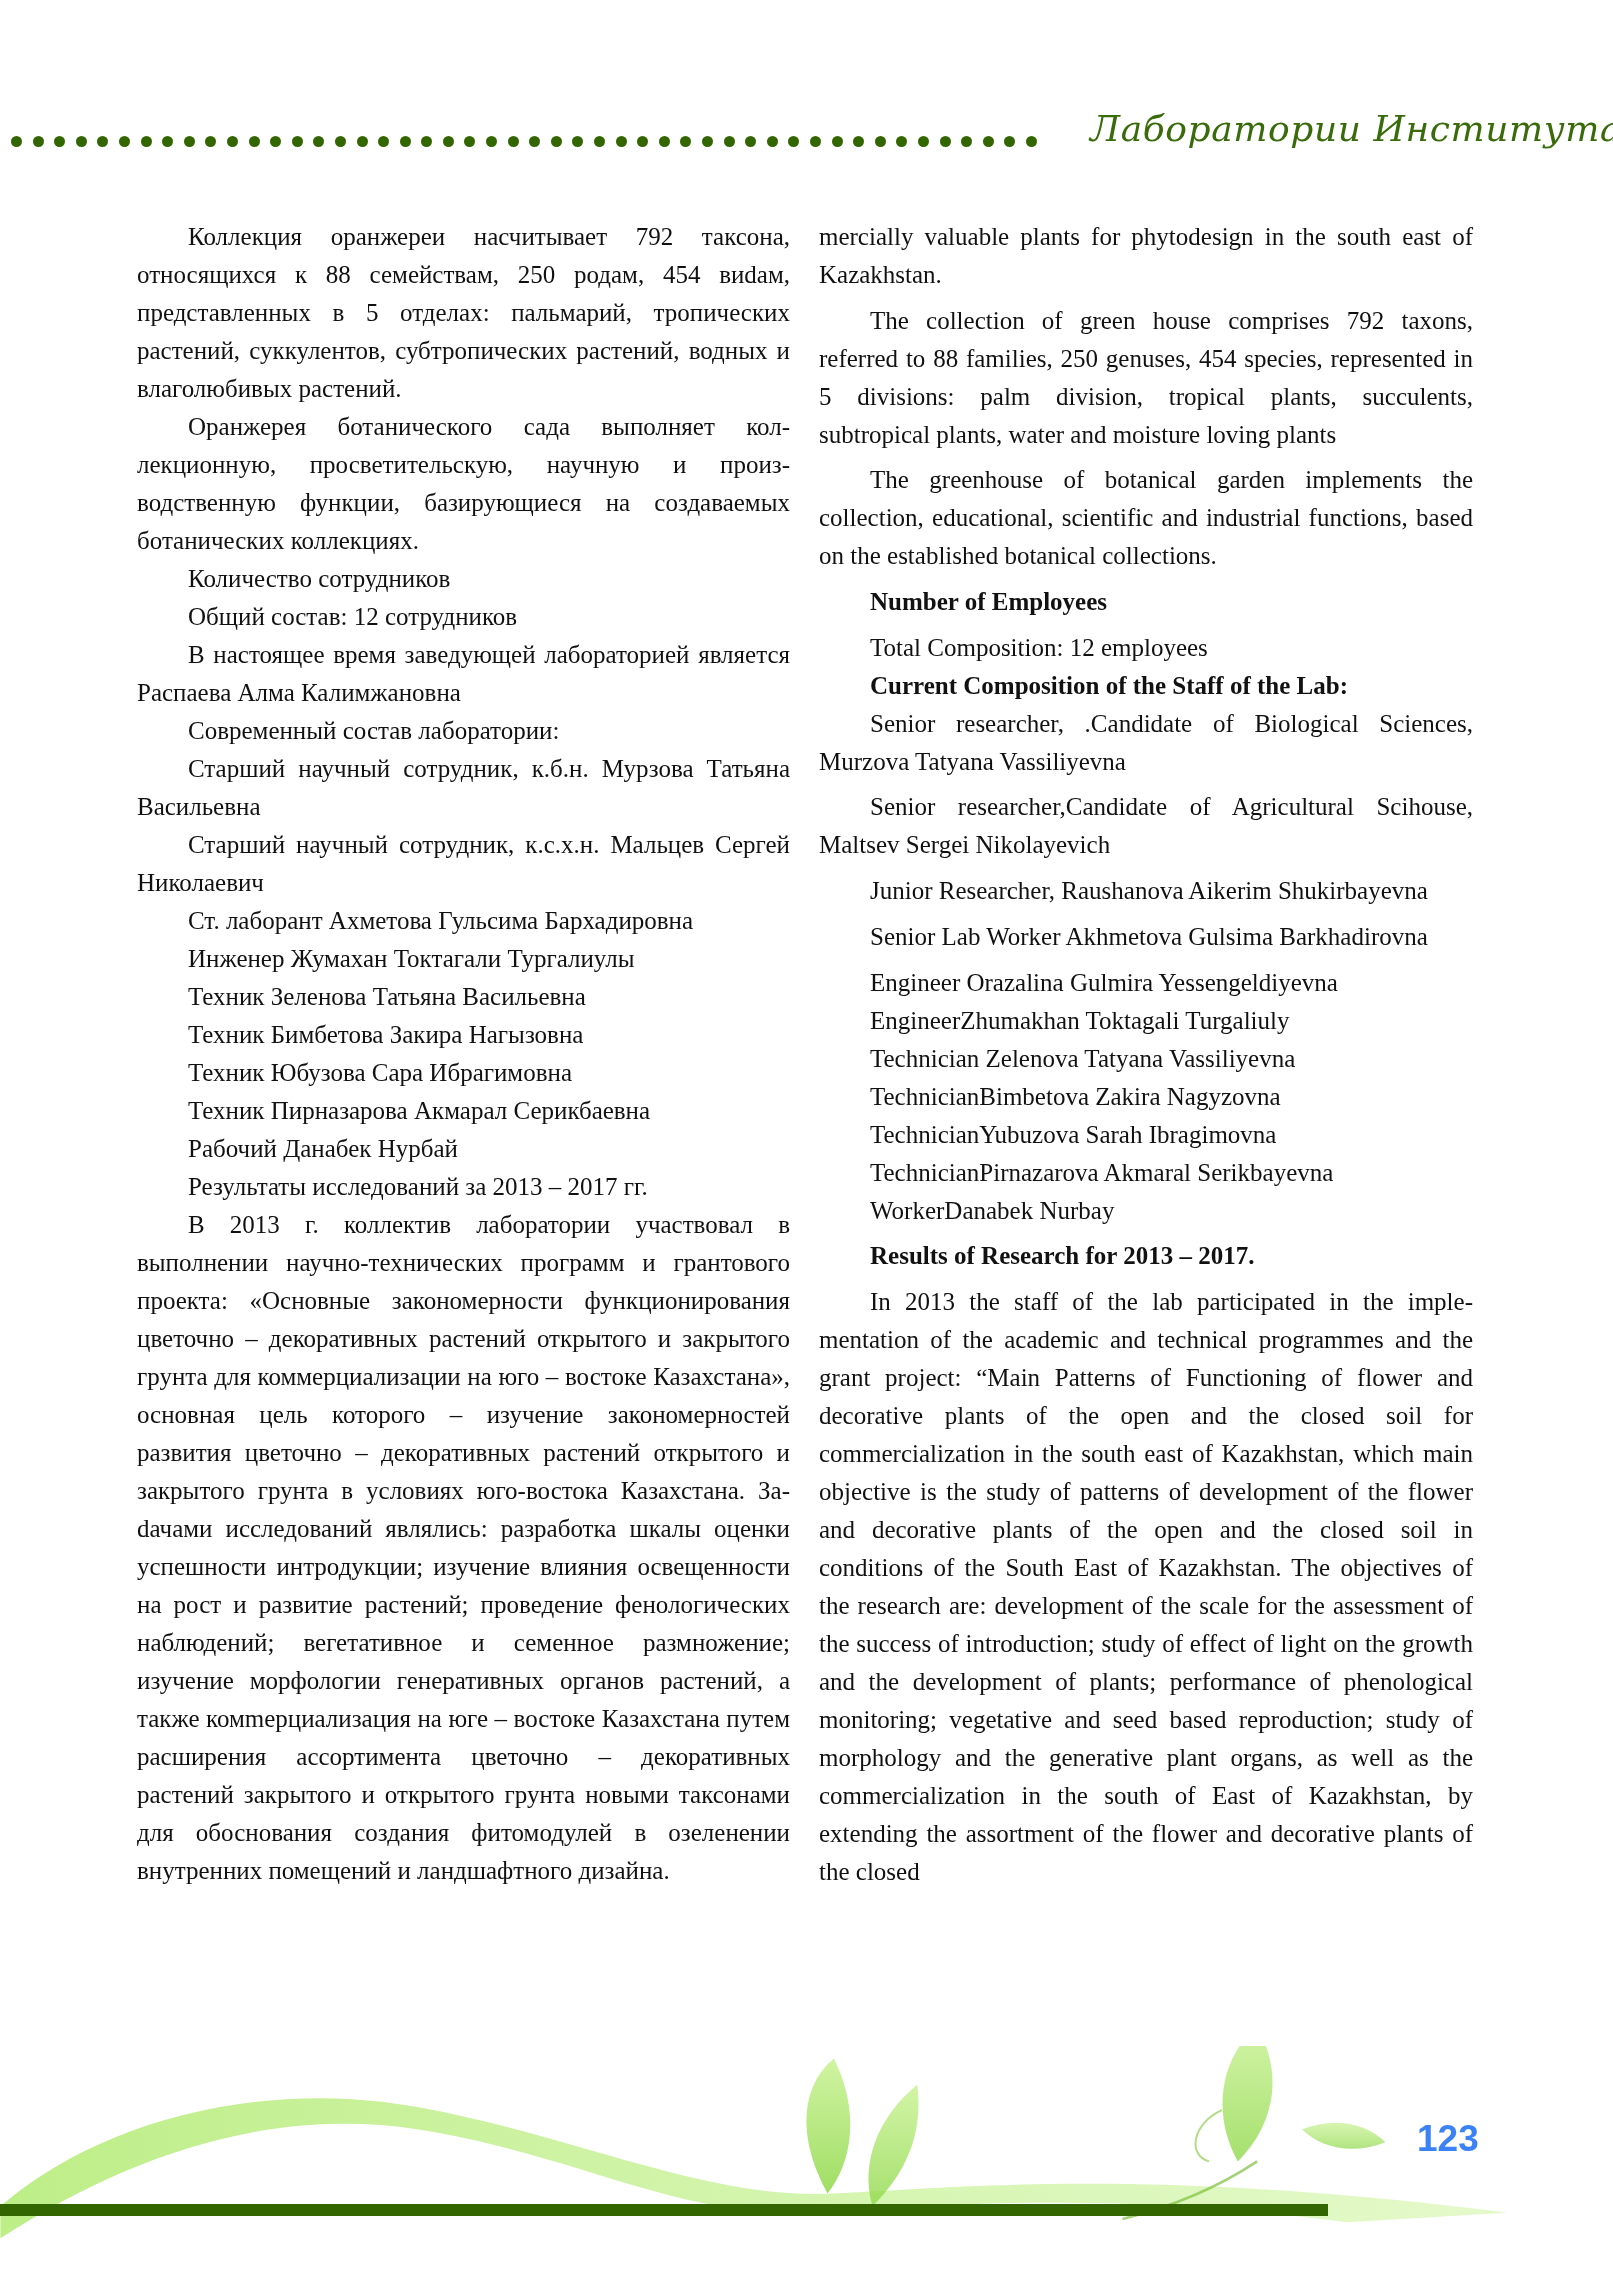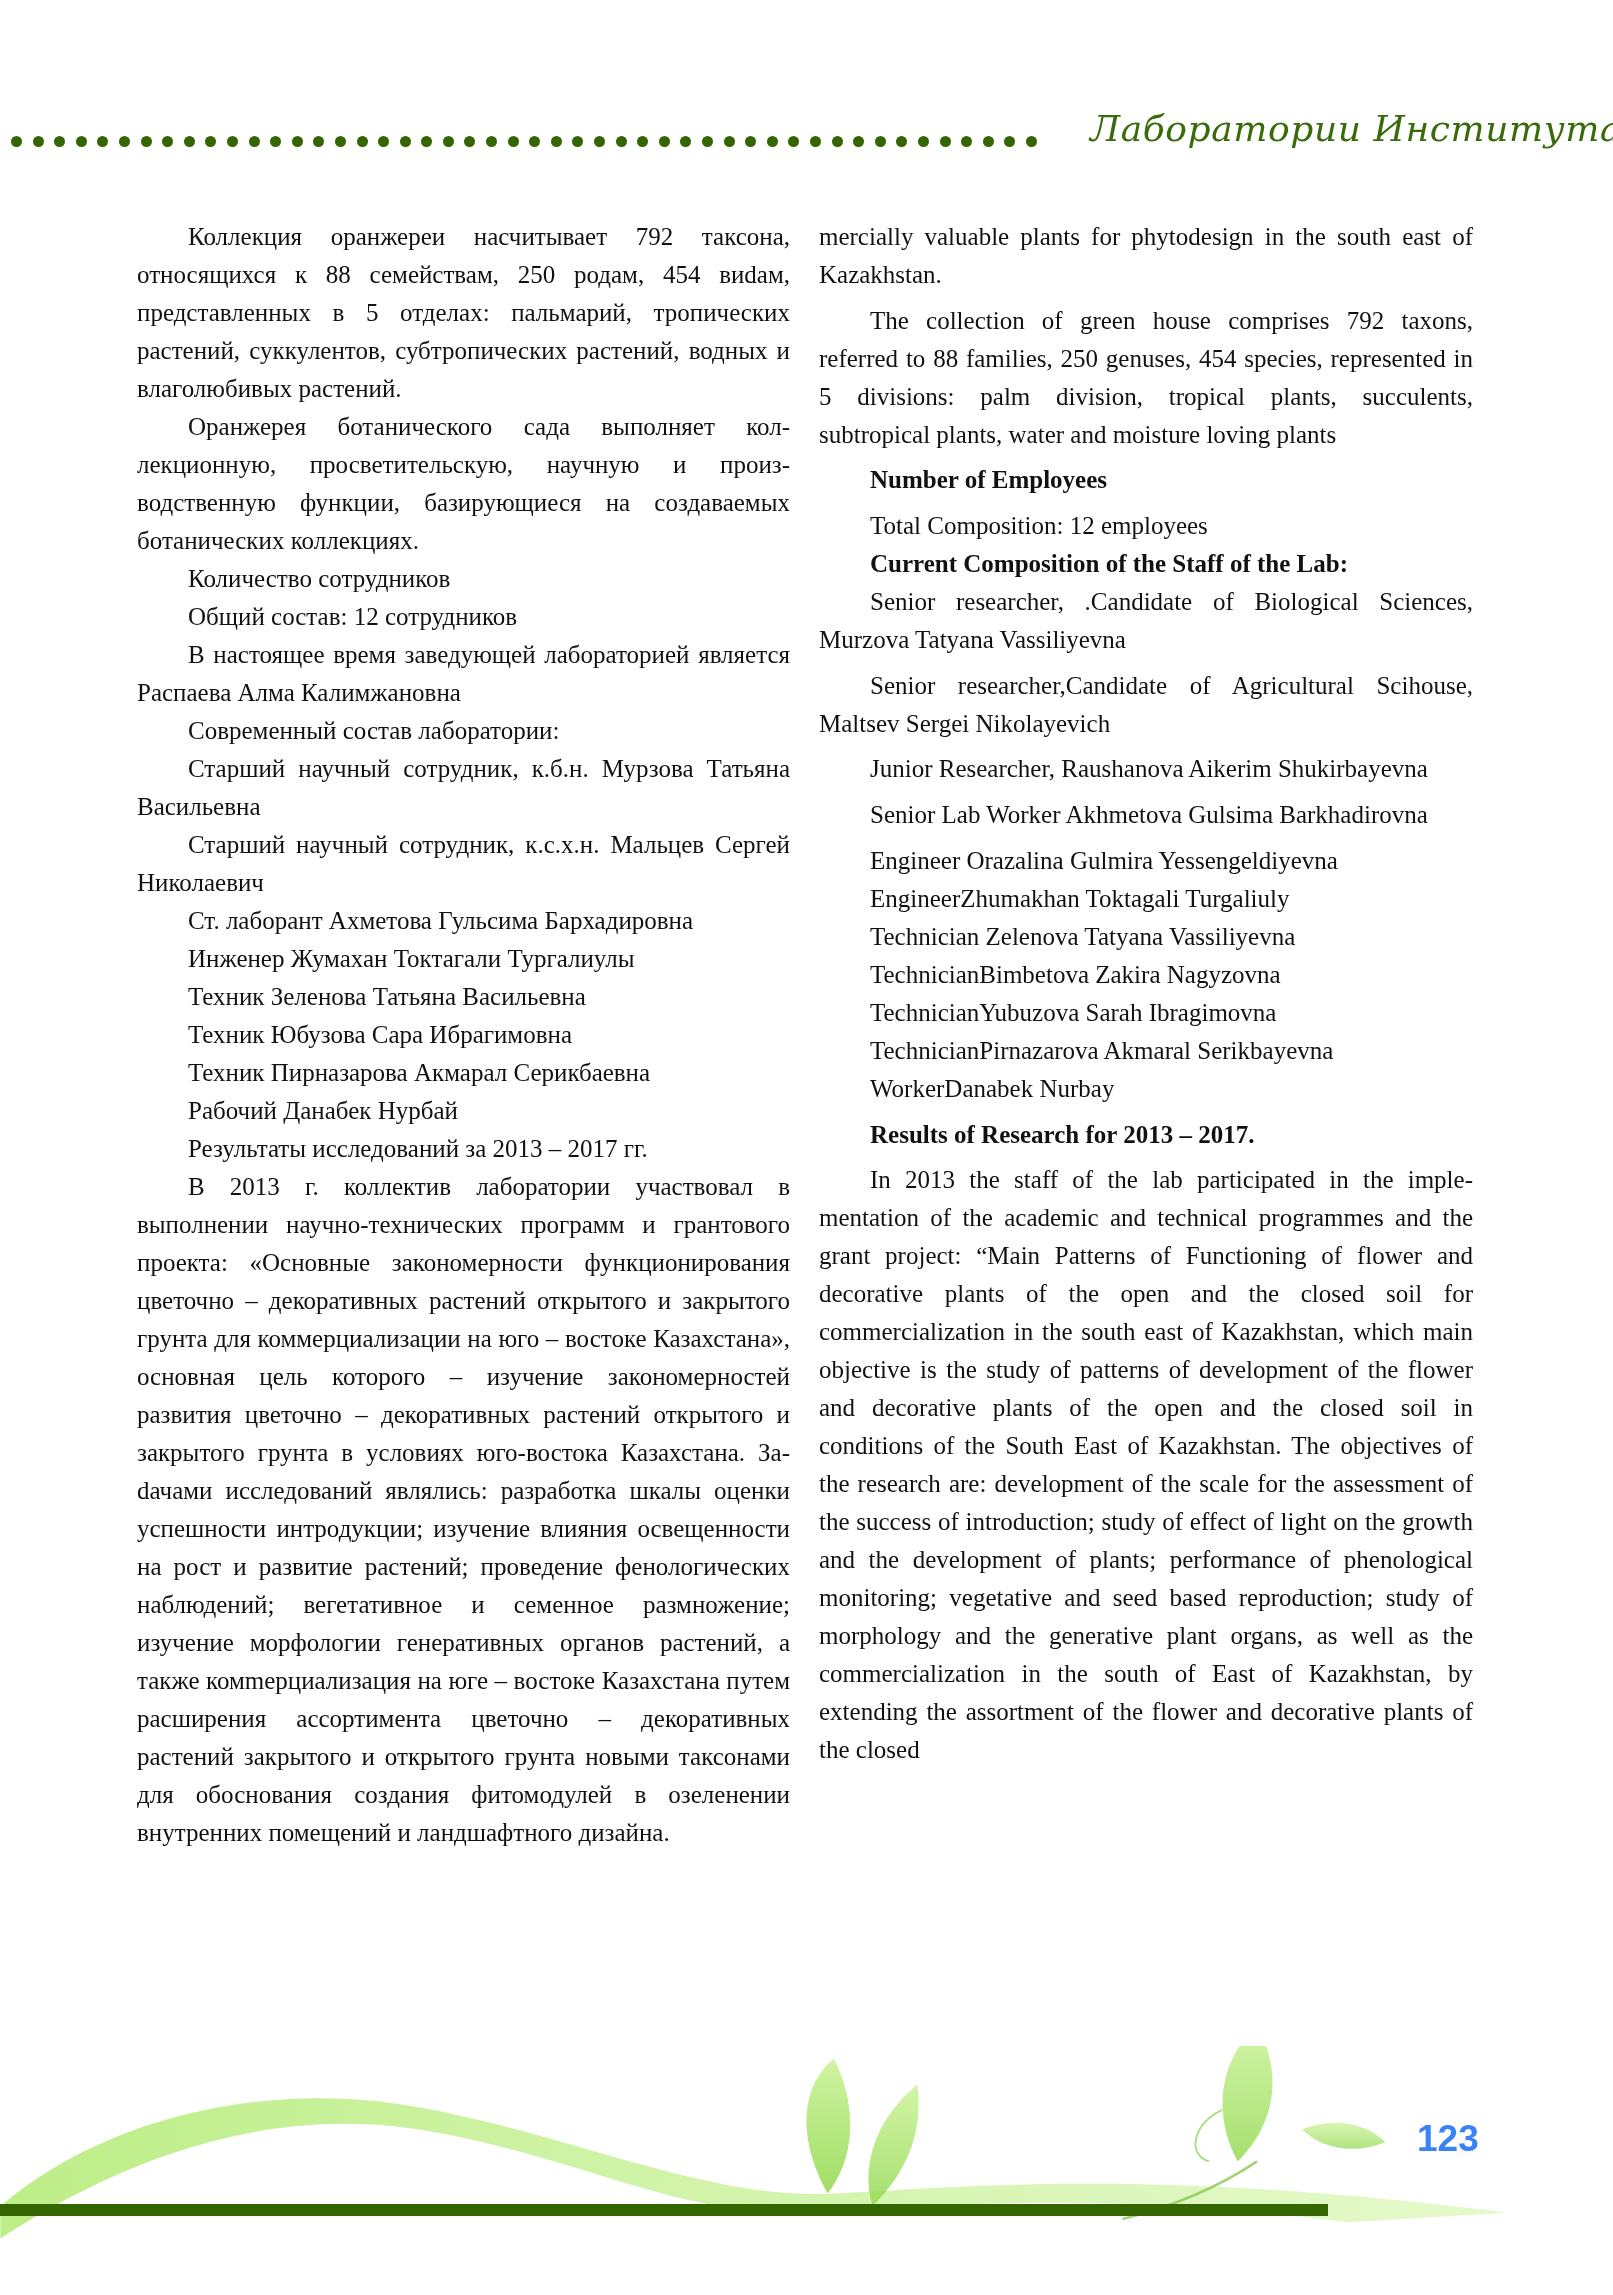--- a/index.html
+++ b/index.html
@@ -88,30 +88,32 @@
   <p>Оранжерея ботанического сада выполняет кол­лекционную, просветительскую, научную и произ­водственную функции, базирующиеся на создавае­мых ботанических коллекциях.</p>
   <p>Количество сотрудников</p>
   <p>Общий состав: 12 сотрудников</p>
   <p>В настоящее время заведующей лабораторией является Распаева Алма Калимжановна</p>
   <p>Современный состав лаборатории:</p>
   <p>Старший научный сотрудник, к.б.н. Мурзова Татьяна  Васильевна</p>
   <p>Старший научный сотрудник,  к.с.х.н. Мальцев Сергей Николаевич</p>
   <p class="left-align">Ст. лаборант Ахметова Гульсима Бархадировна</p>
   <p class="left-align">Инженер Жумахан Токтагали Тургалиулы</p>
   <p class="left-align">Техник Зеленова Татьяна Васильевна</p>
+  <p class="left-align">Техник Бимбетова Закира Нагызовна</p>
   <p class="left-align">Техник Юбузова Сара Ибрагимовна</p>
   <p class="left-align">Техник Пирназарова Акмарал Серикбаевна</p>
   <p class="left-align">Рабочий Данабек Нурбай</p>
   <p class="left-align">Результаты исследований за 2013 – 2017 гг.</p>
   <p>В 2013 г. коллектив лаборатории участвовал в выполнении научно-технических программ и гран­тового проекта: «Основные закономерности функ­ционирования цветочно – декоративных растений открытого и закрытого грунта для коммерциализа­ции на юго – востоке Казахстана», основная цель которого – изучение закономерностей развития цве­точно – декоративных растений открытого и закры­того грунта в условиях юго-востока Казахстана. За­dачами исследований являлись: разработка шкалы оценки успешности интродукции; изучение вли­яния освещенности на рост и развитие растений; проведение фенологических наблюдений; вегета­тивное и семенное размножение; изучение морфо­логии генеративных органов растений, а также ком­mерциализация на юге – востоке Казахстана путем расширения ассортимента цветочно – декоративных растений закрытого и открытого грунта новыми таксонами для обоснования создания фитомодулей в озеленении внутренних помещений и ландшафт­ного дизайна.</p>
 </div>
 
 <div class="col right">
   <p class="noind">mercially valuable plants for phytodesign in the south east of Kazakhstan.</p>
   <p class="gap">The collection of green house comprises 792 taxons, referred to 88 families, 250 genuses, 454 species, rep­resented in 5 divisions: palm division, tropical plants, succulents, subtropical plants, water and moisture loving plants</p>
+  <p class="gap">The greenhouse of botanical garden implements the collection, educational, scientific and industrial func­tions, based on the established botanical collections.</p>
   <p class="gap bold">Number of Employees</p>
   <p class="gap">Total Composition: 12 employees</p>
   <p class="bold">Current Composition of the Staff of the Lab:</p>
   <p>Senior researcher, .Candidate of Biological Sciences, Murzova Tatyana Vassiliyevna</p>
   <p class="gap">Senior researcher,Candidate of Agricultural Sci­house, Maltsev Sergei Nikolayevich</p>
   <p class="gap">Junior Researcher, Raushanova Aikerim Shukir­bayevna</p>
   <p class="gap">Senior Lab Worker Akhmetova Gulsima Barkhad­irovna</p>
   <p class="gap left-align">Engineer Orazalina Gulmira Yessengeldiyevna</p>
   <p class="left-align">EngineerZhumakhan Toktagali Turgaliuly</p>
   <p class="left-align">Technician Zelenova Tatyana Vassiliyevna</p>

